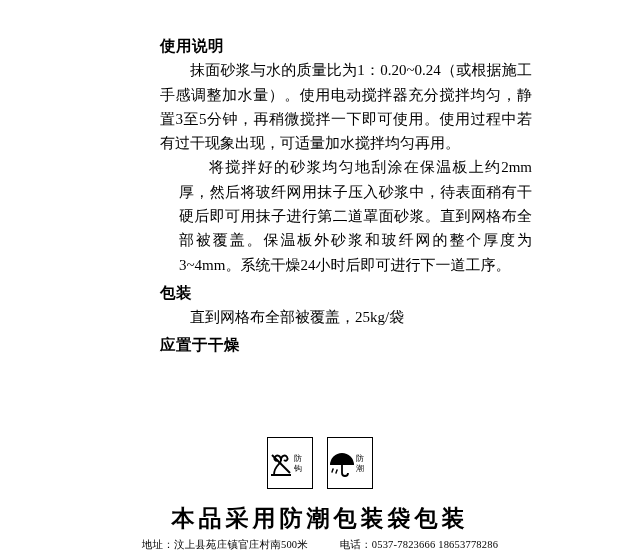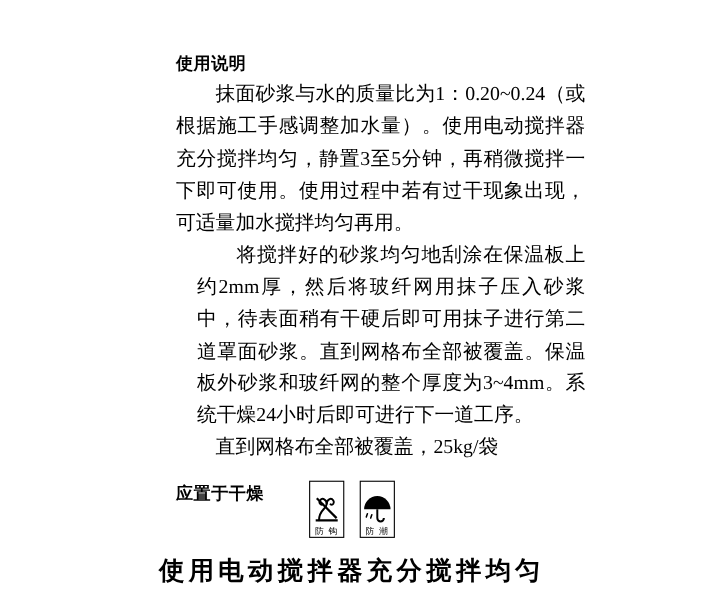--- a/index.html
+++ b/index.html
@@ -24,52 +24,52 @@
   .content {
     position: absolute;
     left: 160px;
     top: 30px;
     width: 372px;
   }
   .section-title {
     font-size: 15.5px;
     font-weight: bold;
     line-height: 1.5;
-    margin: 17px 0 1px 0;
+    margin: 4px 0 1px 0;
     letter-spacing: 0.5px;
   }
   .para {
-    font-size: 18px;
+    font-size: 15px;
     line-height: 1.62;
     margin: 0 0 0 0;
     text-align: justify;
     text-justify: inter-ideograph;
     text-indent: 2em;
   }
   .para + .para {
     margin-top: 0px;
     margin-left: 19px;
   }
   .symbols {
     position: absolute;
     left: 0;
     top: 437px;
     width: 640px;
     display: flex;
     justify-content: center;
     gap: 14px;
   }
   .symbol {
-    width: 32px;
+    width: 46px;
     height: 52px;
     border: 1.5px solid #000;
     display: flex;
-    flex-direction: column;
+    flex-direction: row;
     align-items: center;
-    justify-content: flex-end;
+    justify-content: space-between;
     box-sizing: border-box;
     padding-top: 3px;
   }
   .symbol .glyph {
     height: 32px;
     display: flex;
     align-items: center;
     justify-content: center;
   }
   .symbol .cap {
@@ -113,20 +113,21 @@
 
   <div class="content">
 
     <div>
       <div class="section-title">使用说明</div>
       <p class="para">抹面砂浆与水的质量比为1：0.20~0.24（或根据施工手感调整加水量）。使用电动搅拌器充分搅拌均匀，静置3至5分钟，再稍微搅拌一下即可使用。使用过程中若有过干现象出现，可适量加水搅拌均匀再用。</p>
       <p class="para">将搅拌好的砂浆均匀地刮涂在保温板上约2mm厚，然后将玻纤网用抹子压入砂浆中，待表面稍有干硬后即可用抹子进行第二道罩面砂浆。直到网格布全部被覆盖。保温板外砂浆和玻纤网的整个厚度为3~4mm。系统干燥24小时后即可进行下一道工序。</p>
     </div>
 
     <div>
+      <div class="section-title">包装</div>
       <p class="para">直到网格布全部被覆盖，25kg/袋</p>
     </div>
 
 
     <div>
       <div class="section-title">应置于干燥</div>
     </div>
 
   </div>
 
@@ -154,16 +155,21 @@
             <line x1="5" y1="18" x2="4" y2="21"></line>
             <line x1="9" y1="19" x2="8" y2="22"></line>
           </g>
         </svg>
       </div>
       <div class="cap">防 潮</div>
     </div>
 
   </div>
 
-  <div class="company">使用电动搅拌器充分搅拌均匀</div>
+  <div class="company">本品采用防潮包装袋包装</div>
 
+  <div class="footer">
+    <span>地址：汶上县苑庄镇官庄村南500米</span>
+    <span class="sep"></span>
+    <span>电话：0537-7823666  18653778286</span>
+  </div>
 
 </div>
 
 </body></html>

